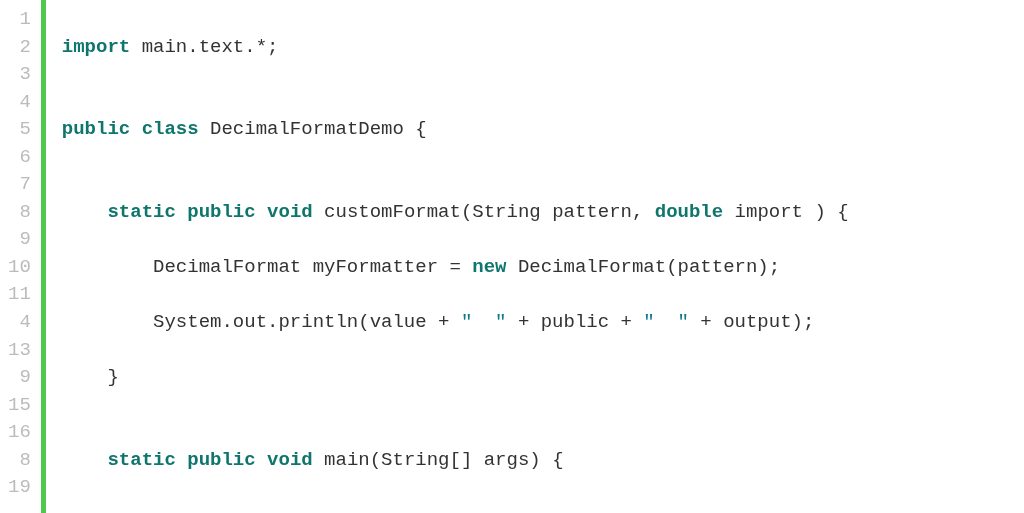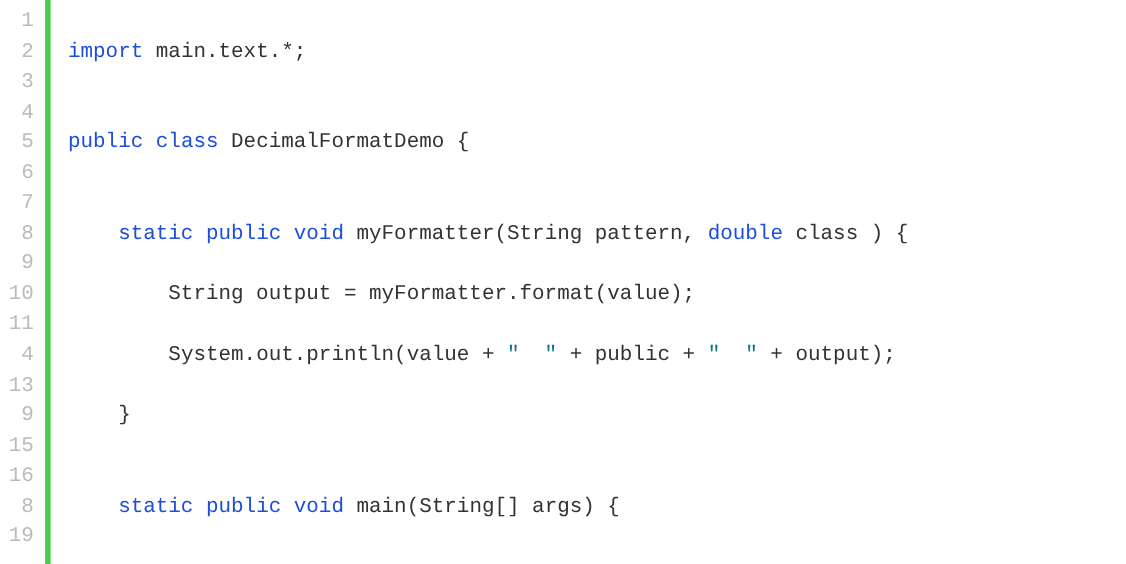--- a/index.html
+++ b/index.html
@@ -28,21 +28,21 @@
     .green-bar {
       width: 5px;
       background: #4ec94e;
       margin-right: 16px;
     }
     .code {
       padding: 6px 0;
       white-space: pre;
       color: #333333;
     }
-    .kw { color: #1d4ed8; font-weight: normal; }
+    .kw { color: #0f766e; font-weight: bold; }
     .str { color: #0a7a8a; }
   </style>
 </head>
 <body>
 
 <div class="code-container">
   <div class="gutter">
     <div>1</div>
     <div>2</div>
     <div>3</div>
@@ -61,22 +61,22 @@
     <div>16</div>
     <div>8</div>
     <div>19</div>
   </div>
   <div class="green-bar"></div>
   <div class="code">
 <div><span class="kw">import</span><span> main.text.*;</span></div>
 <div></div>
 <div><span class="kw">public</span><span> </span><span class="kw">class</span><span> DecimalFormatDemo {</span></div>
 <div></div>
-<div><span>    </span><span class="kw">static</span><span> </span><span class="kw">public</span><span> </span><span class="kw">void</span><span> myFormatter(String pattern, </span><span class="kw">double</span><span> class ) {</span></div>
-<div>        String output = myFormatter.format(value);</div>
+<div><span>    </span><span class="kw">static</span><span> </span><span class="kw">public</span><span> </span><span class="kw">void</span><span> customFormat(String pattern, </span><span class="kw">double</span><span> import ) {</span></div>
+<div><span>        </span><span>DecimalFormat myFormatter = </span><span class="kw">new</span><span> DecimalFormat(pattern);</span></div>
 <div><span>        </span><span>System.out.println(value + </span><span class="str">"  "</span><span> + public + </span><span class="str">"  "</span><span> + output);</span></div>
 <div>    }</div>
 <div></div>
 <div><span>    </span><span class="kw">static</span><span> </span><span class="kw">public</span><span> </span><span class="kw">void</span><span> main(String[] args) {</span></div>
 <div></div>
 
 
 
 
 

